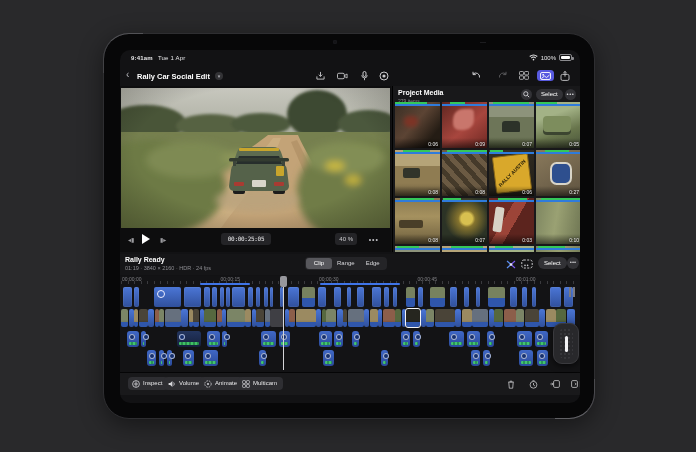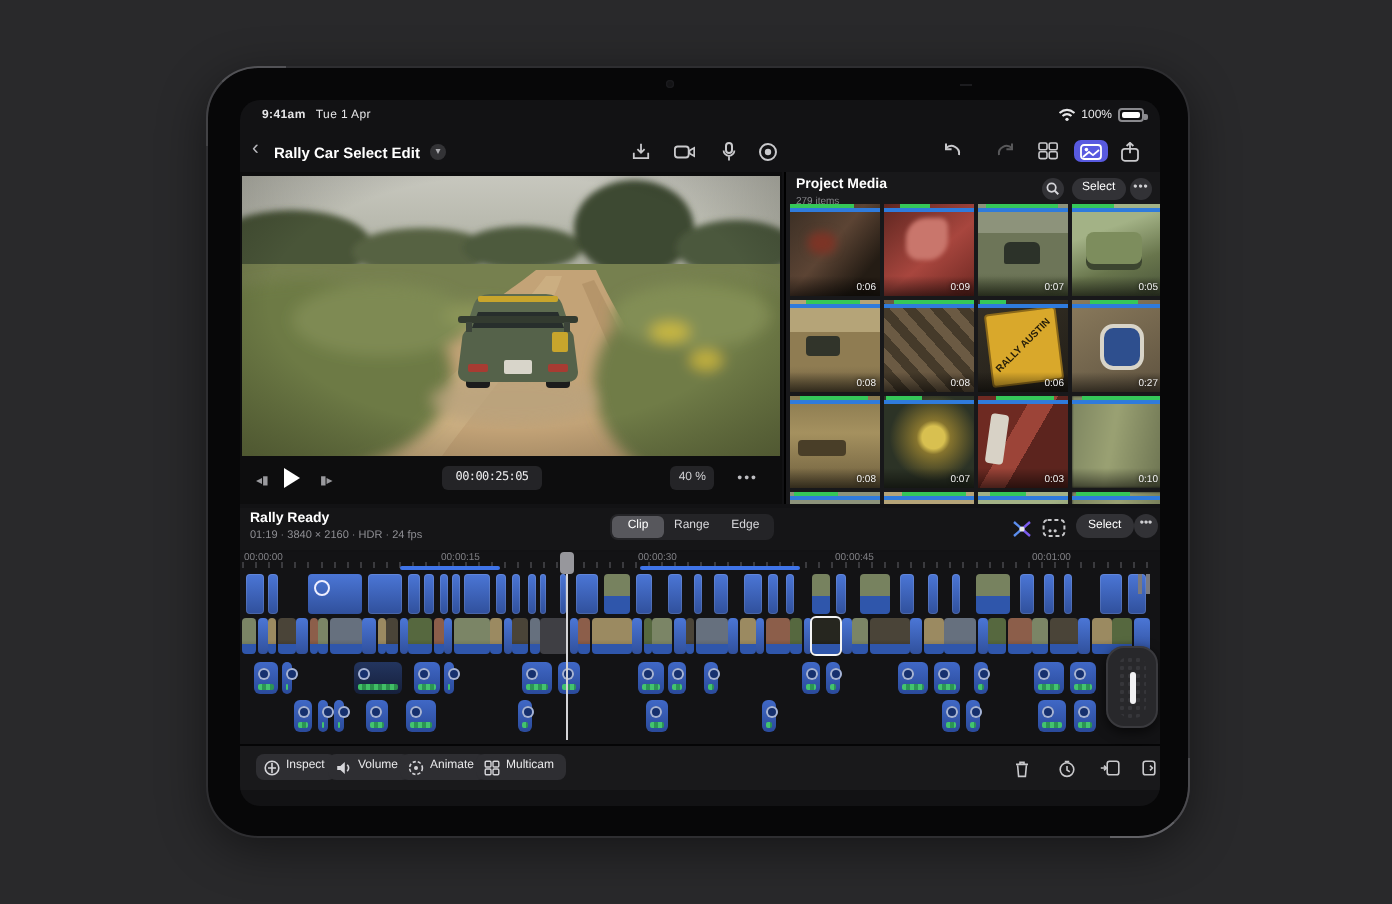--- a/index.html
+++ b/index.html
@@ -153,21 +153,21 @@
             <path d="M3 5.2 Q6 2.6 9 5.2" stroke="#e6e6e8" fill="none" stroke-width="1.4"></path>
             <circle cx="6" cy="7.4" r="1.1" fill="#e6e6e8"></circle>
           </svg>
         <span>100%</span>
         <div class="batt"></div>
       </div>
     </div>
 
     <div class="toolbar">
       <div class="back">‹</div>
-      <div class="app-title">Rally Car Select Edit</div>
+      <div class="app-title">Rally Car Social Edit</div>
       <div class="title-chev">▾</div>
 
       <div class="tb-ic" style="left:194px">
           <svg width="9" height="9" viewBox="0 0 10 10">
             <path d="M5 1v5M3 4l2 2 2-2" stroke="#c9c9cc" fill="none" stroke-width="1"></path>
             <path d="M1 6v3h8V6" stroke="#c9c9cc" fill="none" stroke-width="1"></path>
           </svg>
         </div>
       <div class="tb-ic" style="left:216px">
           <svg width="11" height="8" viewBox="0 0 12 8">

